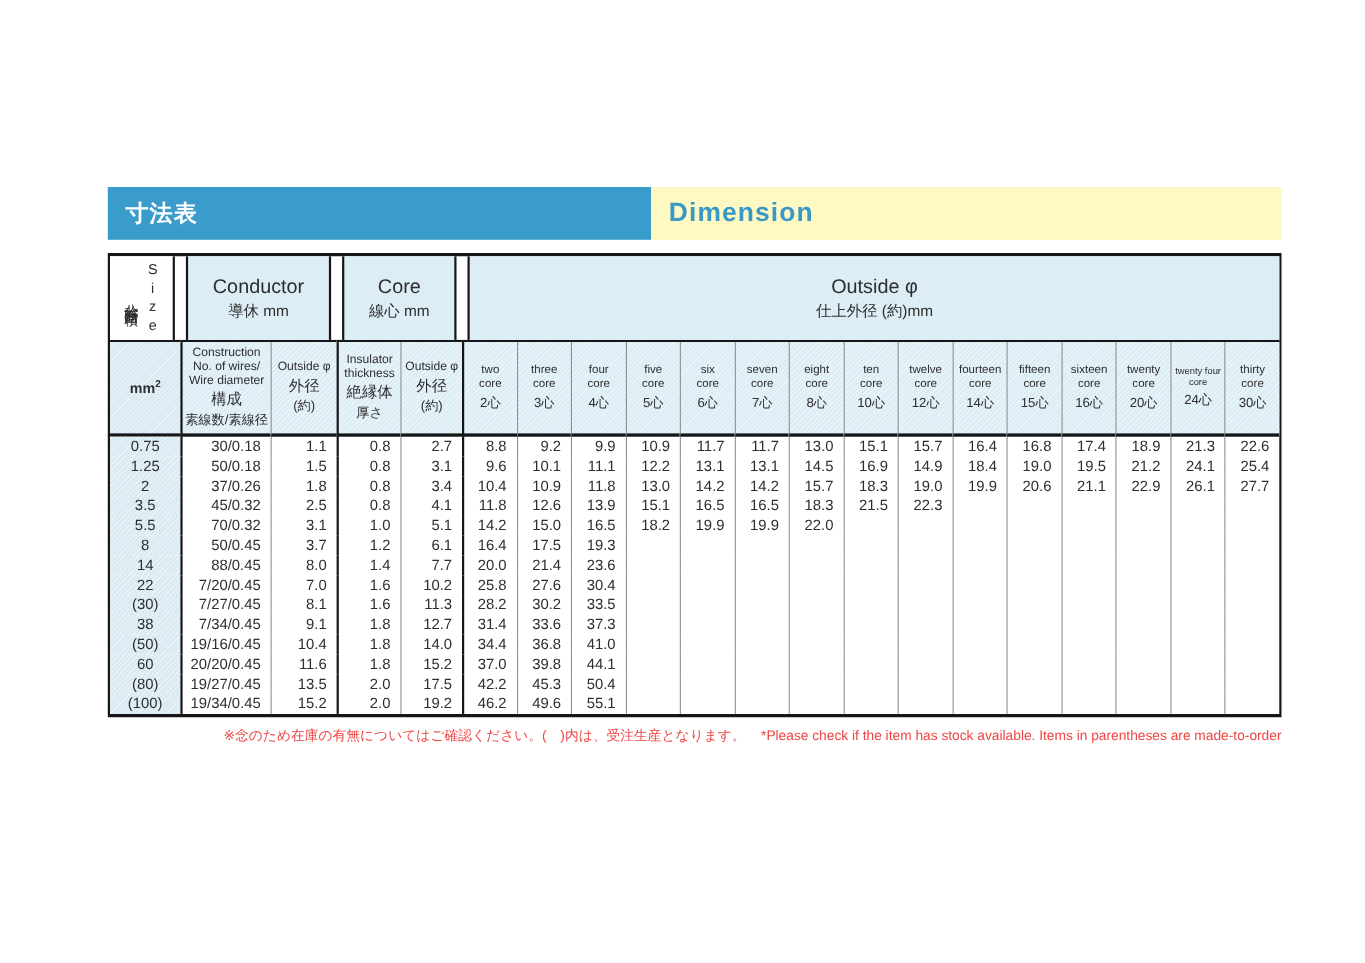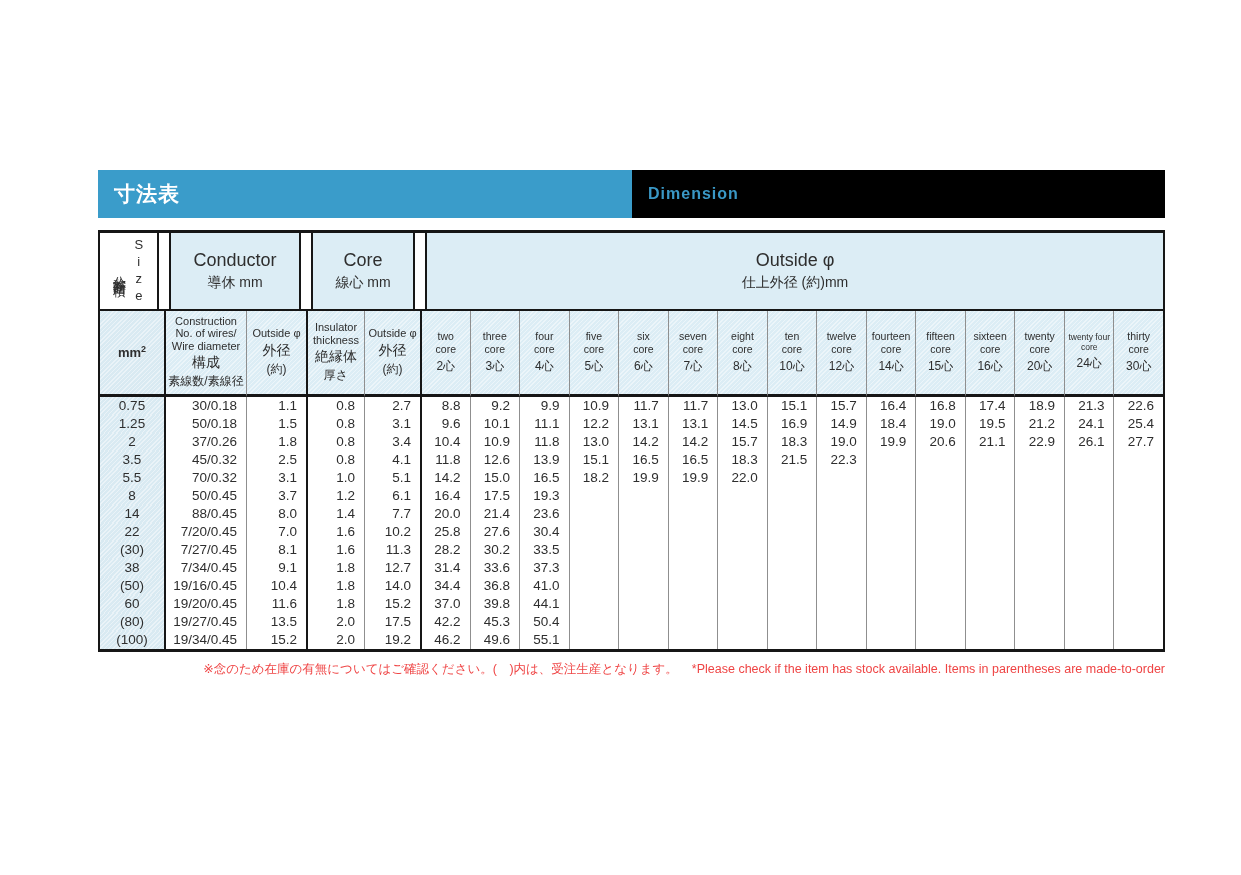--- a/index.html
+++ b/index.html
@@ -2,23 +2,23 @@
 <html><head>
 <meta charset="utf-8">
 <style>
   * { margin:0; padding:0; box-sizing:border-box; }
   body { background:#fff; font-family:"Liberation Sans","DejaVu Sans",sans-serif; color:#2e2e2e; }
   .page { position:relative; width:1241px; height:875px; background:#fff; overflow:hidden; }
   .content { position:absolute; left:98px; top:170px; width:1067px; }
 
   
   .titlebar { display:flex; height:48px; width:100%; }
-  .bar-blue { width:534px; background:#3a9cca; color:#ffffff; font-size:21px; font-weight:bold;
+  .bar-blue { width:494px; background:#3a9cca; color:#ffffff; font-size:21px; font-weight:bold;
               display:flex; align-items:center; padding-left:16px; letter-spacing:1px; }
-  .bar-gray { flex:1; background:#000000; color:#3a98c6; font-size:16px; font-weight:bold;
+  .bar-gray { flex:1; background:#fef9c3; color:#3a98c6; font-size:24px; font-weight:bold;
               display:flex; align-items:center; padding-left:16px; letter-spacing:1px; }
 
   
   .tbl { margin-top:12px; display:grid; width:1067px;
          grid-template-columns:64px 82px 60px 58px 56px repeat(15,1fr);
          border:2px solid #161616; border-top-width:3px; border-bottom-width:3px; }
   .cell { min-width:0; }
 
   
   .g1 { height:78px; border-bottom:2px solid #161616; display:flex; }
@@ -419,21 +419,21 @@
         <div class="cell bc num bL1"></div>
         <div class="cell bc num bL1"></div>
         <div class="cell bc num bL1"></div>
         <div class="cell bc num bL1"></div>
         <div class="cell bc num bL1"></div>
         <div class="cell bc num bL1"></div>
         <div class="cell bc num bL1"></div>
         <div class="cell bc num bL1"></div>
         <div class="cell bc num bL1"></div>
         <div class="cell bc size-c sizebg">60</div>
-        <div class="cell bc num bL2">19/20/0.45</div>
+        <div class="cell bc num bL2">20/20/0.45</div>
         <div class="cell bc num bL1">11.6</div>
         <div class="cell bc num bL2">1.8</div>
         <div class="cell bc num bL1">15.2</div>
         <div class="cell bc num bL2">37.0</div>
         <div class="cell bc num bL1">39.8</div>
         <div class="cell bc num bL1">44.1</div>
         <div class="cell bc num bL1"></div>
         <div class="cell bc num bL1"></div>
         <div class="cell bc num bL1"></div>
         <div class="cell bc num bL1"></div>

